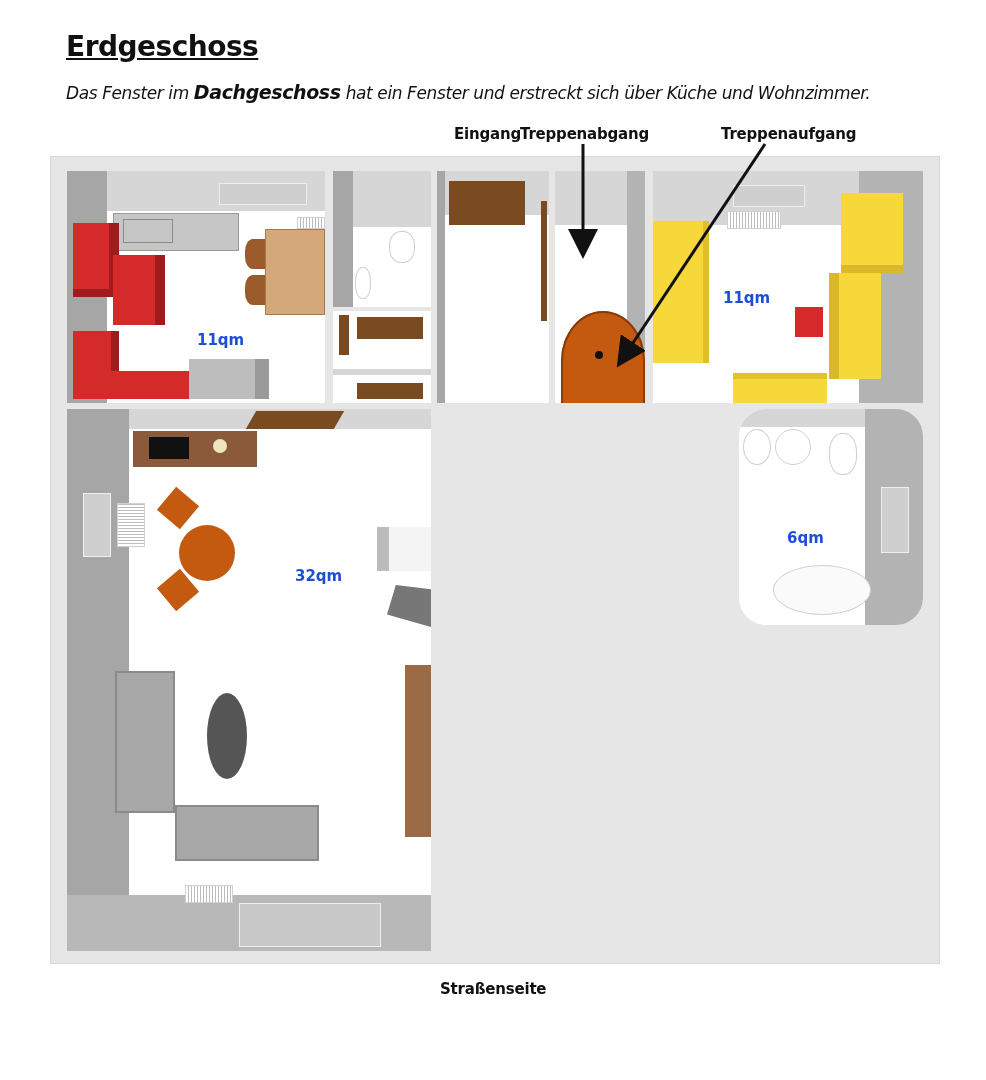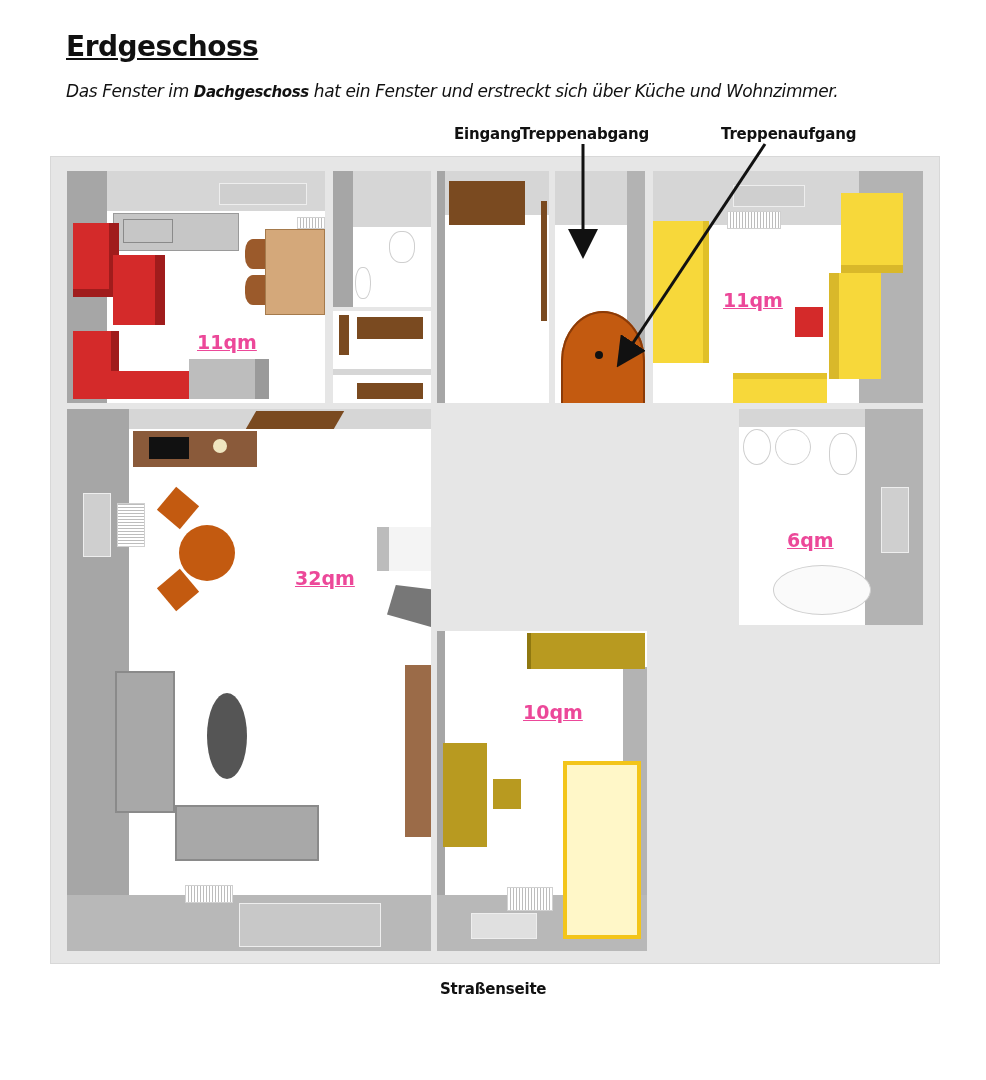--- a/index.html
+++ b/index.html
@@ -1,22 +1,22 @@
 <!DOCTYPE html>
 <html><head>
 <meta charset="utf-8">
 <style>
   html,body{margin:0;padding:0;background:#ffffff;}
   body{width:986px;height:1080px;position:relative;overflow:hidden;font-family:"Liberation Sans",sans-serif;}
   .abs{position:absolute;}
   .title{left:66px;top:30px;font-size:28px;font-weight:bold;text-decoration:underline;color:#111;font-family:"DejaVu Sans",sans-serif;letter-spacing:-0.5px;}
   .subtitle{left:66px;top:81px;font-size:17px;font-style:italic;color:#111;font-family:"DejaVu Sans",sans-serif;letter-spacing:-0.4px;white-space:nowrap;}
-  .subtitle b{font-size:15px;font-weight:bold;}
+  .subtitle b{font-size:19px;font-weight:bold;}
   .label{font-size:15px;font-weight:bold;color:#111;font-family:"DejaVu Sans",sans-serif;white-space:nowrap;letter-spacing:-0.2px;}
-  .qm{font-size:19px;font-weight:bold;color:#ec4899;font-family:"DejaVu Sans",sans-serif;text-decoration:underline;}
+  .qm{font-size:15px;font-weight:bold;color:#1d4ed8;font-family:"DejaVu Sans",sans-serif;}
   .outer{left:50px;top:156px;width:888px;height:806px;background:#e6e6e6;border:1px solid #d8d8d8;}
   .room{position:absolute;background:#ffffff;overflow:hidden;}
   .wallL{position:absolute;background:#a6a6a6;}
   .wallT{position:absolute;background:#d6d6d6;}
   .wallR{position:absolute;background:#b3b3b3;}
   .wallB{position:absolute;background:#b8b8b8;}
   .piece{position:absolute;}
   .door{background:#7a4a20;}
   .win{background:#cfcfcf;border:1px solid #eeeeee;}
   .radiator{background:repeating-linear-gradient(90deg,#ffffff 0 2px,#bdbdbd 2px 3px);border:1px solid #d0d0d0;}
@@ -109,43 +109,31 @@
     <div class="piece" style="left:48px;top:262px;width:56px;height:138px;background:#a8a8a8;border:2px solid #8a8a8a;"></div>
     <div class="piece" style="left:140px;top:284px;width:40px;height:86px;background:#555;border-radius:50%;"></div>
     <div class="piece" style="left:108px;top:396px;width:140px;height:52px;background:#a8a8a8;border:2px solid #8a8a8a;"></div>
     <div class="piece" style="left:338px;top:256px;width:28px;height:172px;background:#9b6b48;"></div>
     <div class="piece radiator" style="left:118px;top:476px;width:46px;height:16px;"></div>
     <div class="piece win" style="left:172px;top:494px;width:140px;height:42px;background:#c8c8c8;"></div>
     <div class="abs qm" style="left:228px;top:158px;">32qm</div>
   </div>
 
 
-  <div class="room" style="left:688px;top:252px;width:184px;height:216px;">
+  <div class="room" style="left:688px;top:252px;width:184px;height:216px;border-radius:27px;">
     <div class="wallT" style="left:0;top:0;width:184px;height:18px;"></div>
     <div class="wallR" style="left:126px;top:0;width:58px;height:216px;"></div>
     <div class="piece" style="left:4px;top:20px;width:26px;height:34px;border:1px solid #cfcfcf;border-radius:50%;"></div>
     <div class="piece" style="left:36px;top:20px;width:34px;height:34px;border:1px solid #cfcfcf;border-radius:50%;"></div>
     <div class="piece" style="left:90px;top:24px;width:26px;height:40px;border:1px solid #cfcfcf;border-radius:45%;"></div>
     <div class="piece win" style="left:142px;top:78px;width:26px;height:64px;"></div>
     <div class="piece" style="left:34px;top:156px;width:96px;height:48px;border:1px solid #cfcfcf;border-radius:50%;background:#fafafa;"></div>
     <div class="abs qm" style="left:48px;top:120px;">6qm</div>
   </div>
 
-  <div class="room" style="left:386px;top:474px;width:210px;height:320px;">
-    <div class="wallL" style="left:0;top:0;width:8px;height:320px;"></div>
-    <div class="wallR" style="left:186px;top:36px;width:24px;height:284px;"></div>
-    <div class="wallB" style="left:0;top:264px;width:210px;height:56px;"></div>
-    <div class="piece" style="left:90px;top:2px;width:118px;height:36px;background:#b89a20;box-shadow:inset 4px 0 0 #8f7810;"></div>
-    <div class="piece" style="left:6px;top:112px;width:44px;height:104px;background:#b89a20;"></div>
-    <div class="piece" style="left:56px;top:148px;width:28px;height:30px;background:#b89a20;"></div>
-    <div class="piece" style="left:126px;top:130px;width:78px;height:178px;background:#fff7c8;border:4px solid #f3c51a;box-sizing:border-box;"></div>
-    <div class="piece radiator" style="left:70px;top:256px;width:44px;height:22px;"></div>
-    <div class="piece win" style="left:34px;top:282px;width:64px;height:24px;background:#e0e0e0;"></div>
-    <div class="abs qm" style="left:86px;top:70px;">10qm</div>
-  </div>
 
 </div>
 
 <svg class="abs" style="left:0;top:0;" width="986" height="1080">
   <defs>
     <marker id="ah" markerWidth="10" markerHeight="10" refX="5" refY="5" orient="auto">
       <path d="M0,0 L10,5 L0,10 z" fill="#111"></path>
     </marker>
   </defs>
   <line x1="583" y1="144" x2="583" y2="244" stroke="#111" stroke-width="3" marker-end="url(#ah)"></line>

